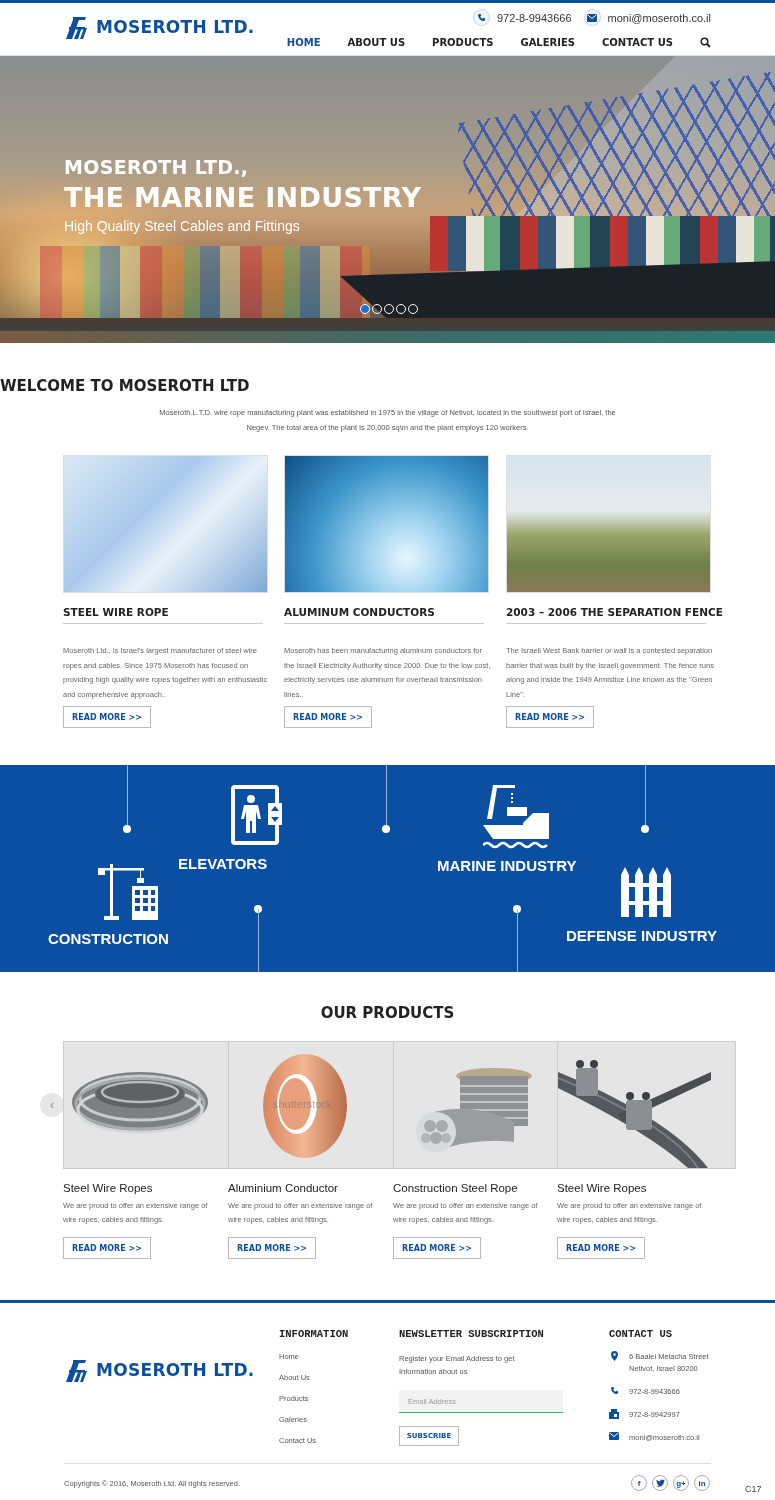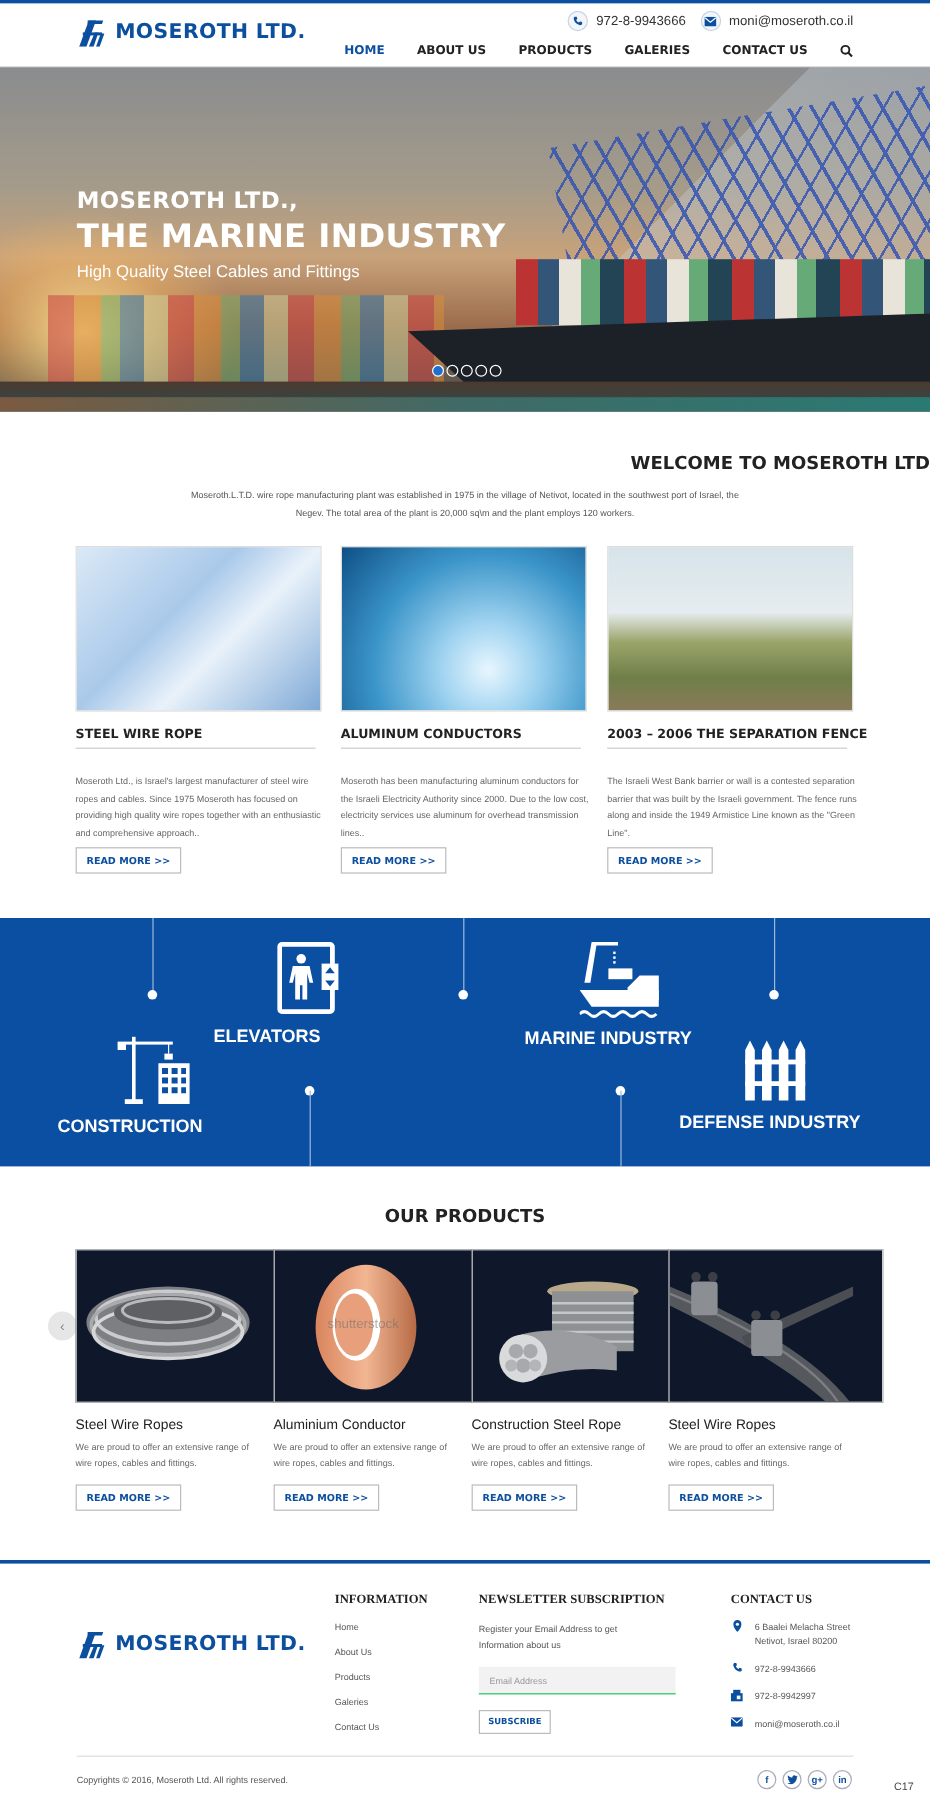--- a/index.html
+++ b/index.html
@@ -23,47 +23,47 @@
 .hero .ship{position:absolute;left:340px;top:205px;width:440px;height:75px;background:#1c2128;clip-path:polygon(0 20%,100% 0,100% 100%,15% 100%)}
 .hero .cargo{position:absolute;left:430px;top:160px;width:345px;height:55px;background:repeating-linear-gradient(90deg,#b33 0 18px,#357 18px 36px,#e9e4da 36px 54px,#6a7 54px 70px,#245 70px 90px)}
 .hero .crane{position:absolute;left:440px;top:15px;width:335px;height:150px;background:repeating-linear-gradient(60deg,transparent 0 14px,#2e4fb3 14px 17px),repeating-linear-gradient(-60deg,transparent 0 18px,#2e4fb3 18px 20px);opacity:0.8;clip-path:polygon(5% 35%,100% 0,100% 100%,10% 100%)}
 .hero-text{position:absolute;left:64px;top:100px;color:#fff}
 .hero-l1{font-family:"DejaVu Sans",sans-serif;font-weight:bold;font-size:19px;letter-spacing:0.3px}
 .hero-l2{font-family:"DejaVu Sans",sans-serif;font-weight:bold;font-size:27px;margin-top:4px;letter-spacing:0.3px}
 .hero-l3{font-size:14px;margin-top:5px}
 .dots{position:absolute;left:360px;top:304px;display:flex;gap:2px}
 .dot{width:10px;height:10px;border-radius:50%;border:1px solid #fff}
 .dot.on{background:#1f6fd0;border-color:#fff}
-.welcome-title{position:absolute;left:0;top:377px;width:775px;text-align:right;font-family:"DejaVu Sans",sans-serif;font-weight:bold;font-size:15px;color:#222}
+.welcome-title{position:absolute;left:0;top:377px;width:775px;text-align:left;font-family:"DejaVu Sans",sans-serif;font-weight:bold;font-size:15px;color:#222}
 .welcome-text{position:absolute;left:150px;top:405px;width:475px;text-align:center;font-size:7.5px;line-height:15px;color:#555}
 .feature{position:absolute;top:455px;width:205px}
 .feature .img{width:205px;height:138px;border:1px solid #ddd;overflow:hidden;position:relative}
 .feature h3{font-family:"DejaVu Sans",sans-serif;font-weight:bold;font-size:10.5px;color:#222;margin-top:13px;padding-bottom:5px;border-bottom:1px solid #ccc;width:200px;white-space:nowrap}
 .feature p{font-size:7.5px;line-height:14.5px;color:#666;margin-top:20px;width:210px}
 .btn{display:inline-flex;align-items:center;justify-content:center;width:88px;height:22px;border:1px solid #bbb;font-size:8px;font-weight:bold;color:#0d4f9f;background:#fff;font-family:"DejaVu Sans",sans-serif}
 .feature .btn{position:absolute;top:251px;left:0}
 .img-elev{background:linear-gradient(135deg,#dbe9f6 0%,#a9c9ea 40%,#e9f2fa 60%,#7fa9d6 100%)}
 .img-power{background:radial-gradient(circle at 60% 75%,#e8f6ff 0%,#9fd3f0 25%,#3b95c9 60%,#0e4f85 100%)}
 .img-fence{background:linear-gradient(180deg,#d6e4ea 0%,#e6ecef 40%,#9aa56a 58%,#6f7f48 80%,#8a7a5a 100%)}
 .industries{position:absolute;left:0;top:765px;width:775px;height:207px;background:#0b4fa2}
 .ind-line{position:absolute;width:1px;background:#9db8dd}
 .ind-dot{position:absolute;width:8px;height:8px;border-radius:50%;background:#fff}
 .ind-item{position:absolute;text-align:left;color:#fff;font-family:Liberation Sans, sans-serif;font-weight:bold;font-size:15px;width:160px}
 .ind-item svg{display:block;margin:0 auto 8px}
 .products-title{position:absolute;left:0;top:1004px;width:775px;text-align:center;font-family:"DejaVu Sans",sans-serif;font-weight:bold;font-size:15px;color:#222}
 .arrow{position:absolute;top:1093px;width:24px;height:24px;border-radius:50%;background:#e6e6e6;color:#888;display:flex;align-items:center;justify-content:center;font-size:12px}
 .prod{position:absolute;top:1041px;width:155px}
-.prod .img{width:179px;height:128px;border:1px solid #ccc;background:#0f172a;position:relative;overflow:hidden}
+.prod .img{width:179px;height:128px;border:1px solid #ccc;background:#e5e5e5;position:relative;overflow:hidden}
 .prod h4{font-size:11.5px;font-weight:normal;color:#222;margin-top:13px}
 .prod p{font-size:7.5px;line-height:14px;color:#666;margin-top:5px;width:150px}
 .prod .btn{margin-top:10px}
 .footer{position:absolute;left:0;top:1300px;width:775px;height:200px;border-top:3px solid #0d4f9f;background:#fff}
 .f-logo{position:absolute;left:64px;top:55px;display:flex;align-items:center;gap:8px}
 .f-col{position:absolute;top:25px}
-.f-col h5{font-family:Liberation Serif, serif;font-weight:bold;font-size:10.5px;color:#222}
+.f-col h5{font-family:Liberation Mono, monospace;font-weight:bold;font-size:10.5px;color:#222}
 .f-links a{display:block;font-size:7.5px;color:#555;text-decoration:none;margin-top:12px}
 .f-news p{font-size:7.5px;line-height:13px;color:#555;margin-top:12px;width:150px}
 .f-input{width:164px;height:23px;background:#f2f2f2;border:none;border-bottom:1px solid #22c55e;margin-top:12px;font-size:7.5px;color:#999;padding-left:9px;display:flex;align-items:center}
 .f-sub{margin-top:13px;width:60px;height:20px;font-size:7px}
 .f-contact .row{display:flex;gap:10px;font-size:7.5px;color:#555;margin-top:11px;line-height:12px}
 .f-contact .ic{width:10px;display:flex;justify-content:center;color:#0d4f9f}
 .f-hr{position:absolute;left:64px;top:160px;width:647px;height:1px;background:#ddd}
 .copyright{position:absolute;left:64px;top:176px;font-size:7.5px;color:#555}
 .socials{position:absolute;left:631px;top:172px;display:flex;gap:5px}
 .soc{width:16px;height:16px;border-radius:50%;border:1px solid #aab;display:flex;align-items:center;justify-content:center;font-size:8px;font-weight:bold;color:#0d4f9f}

